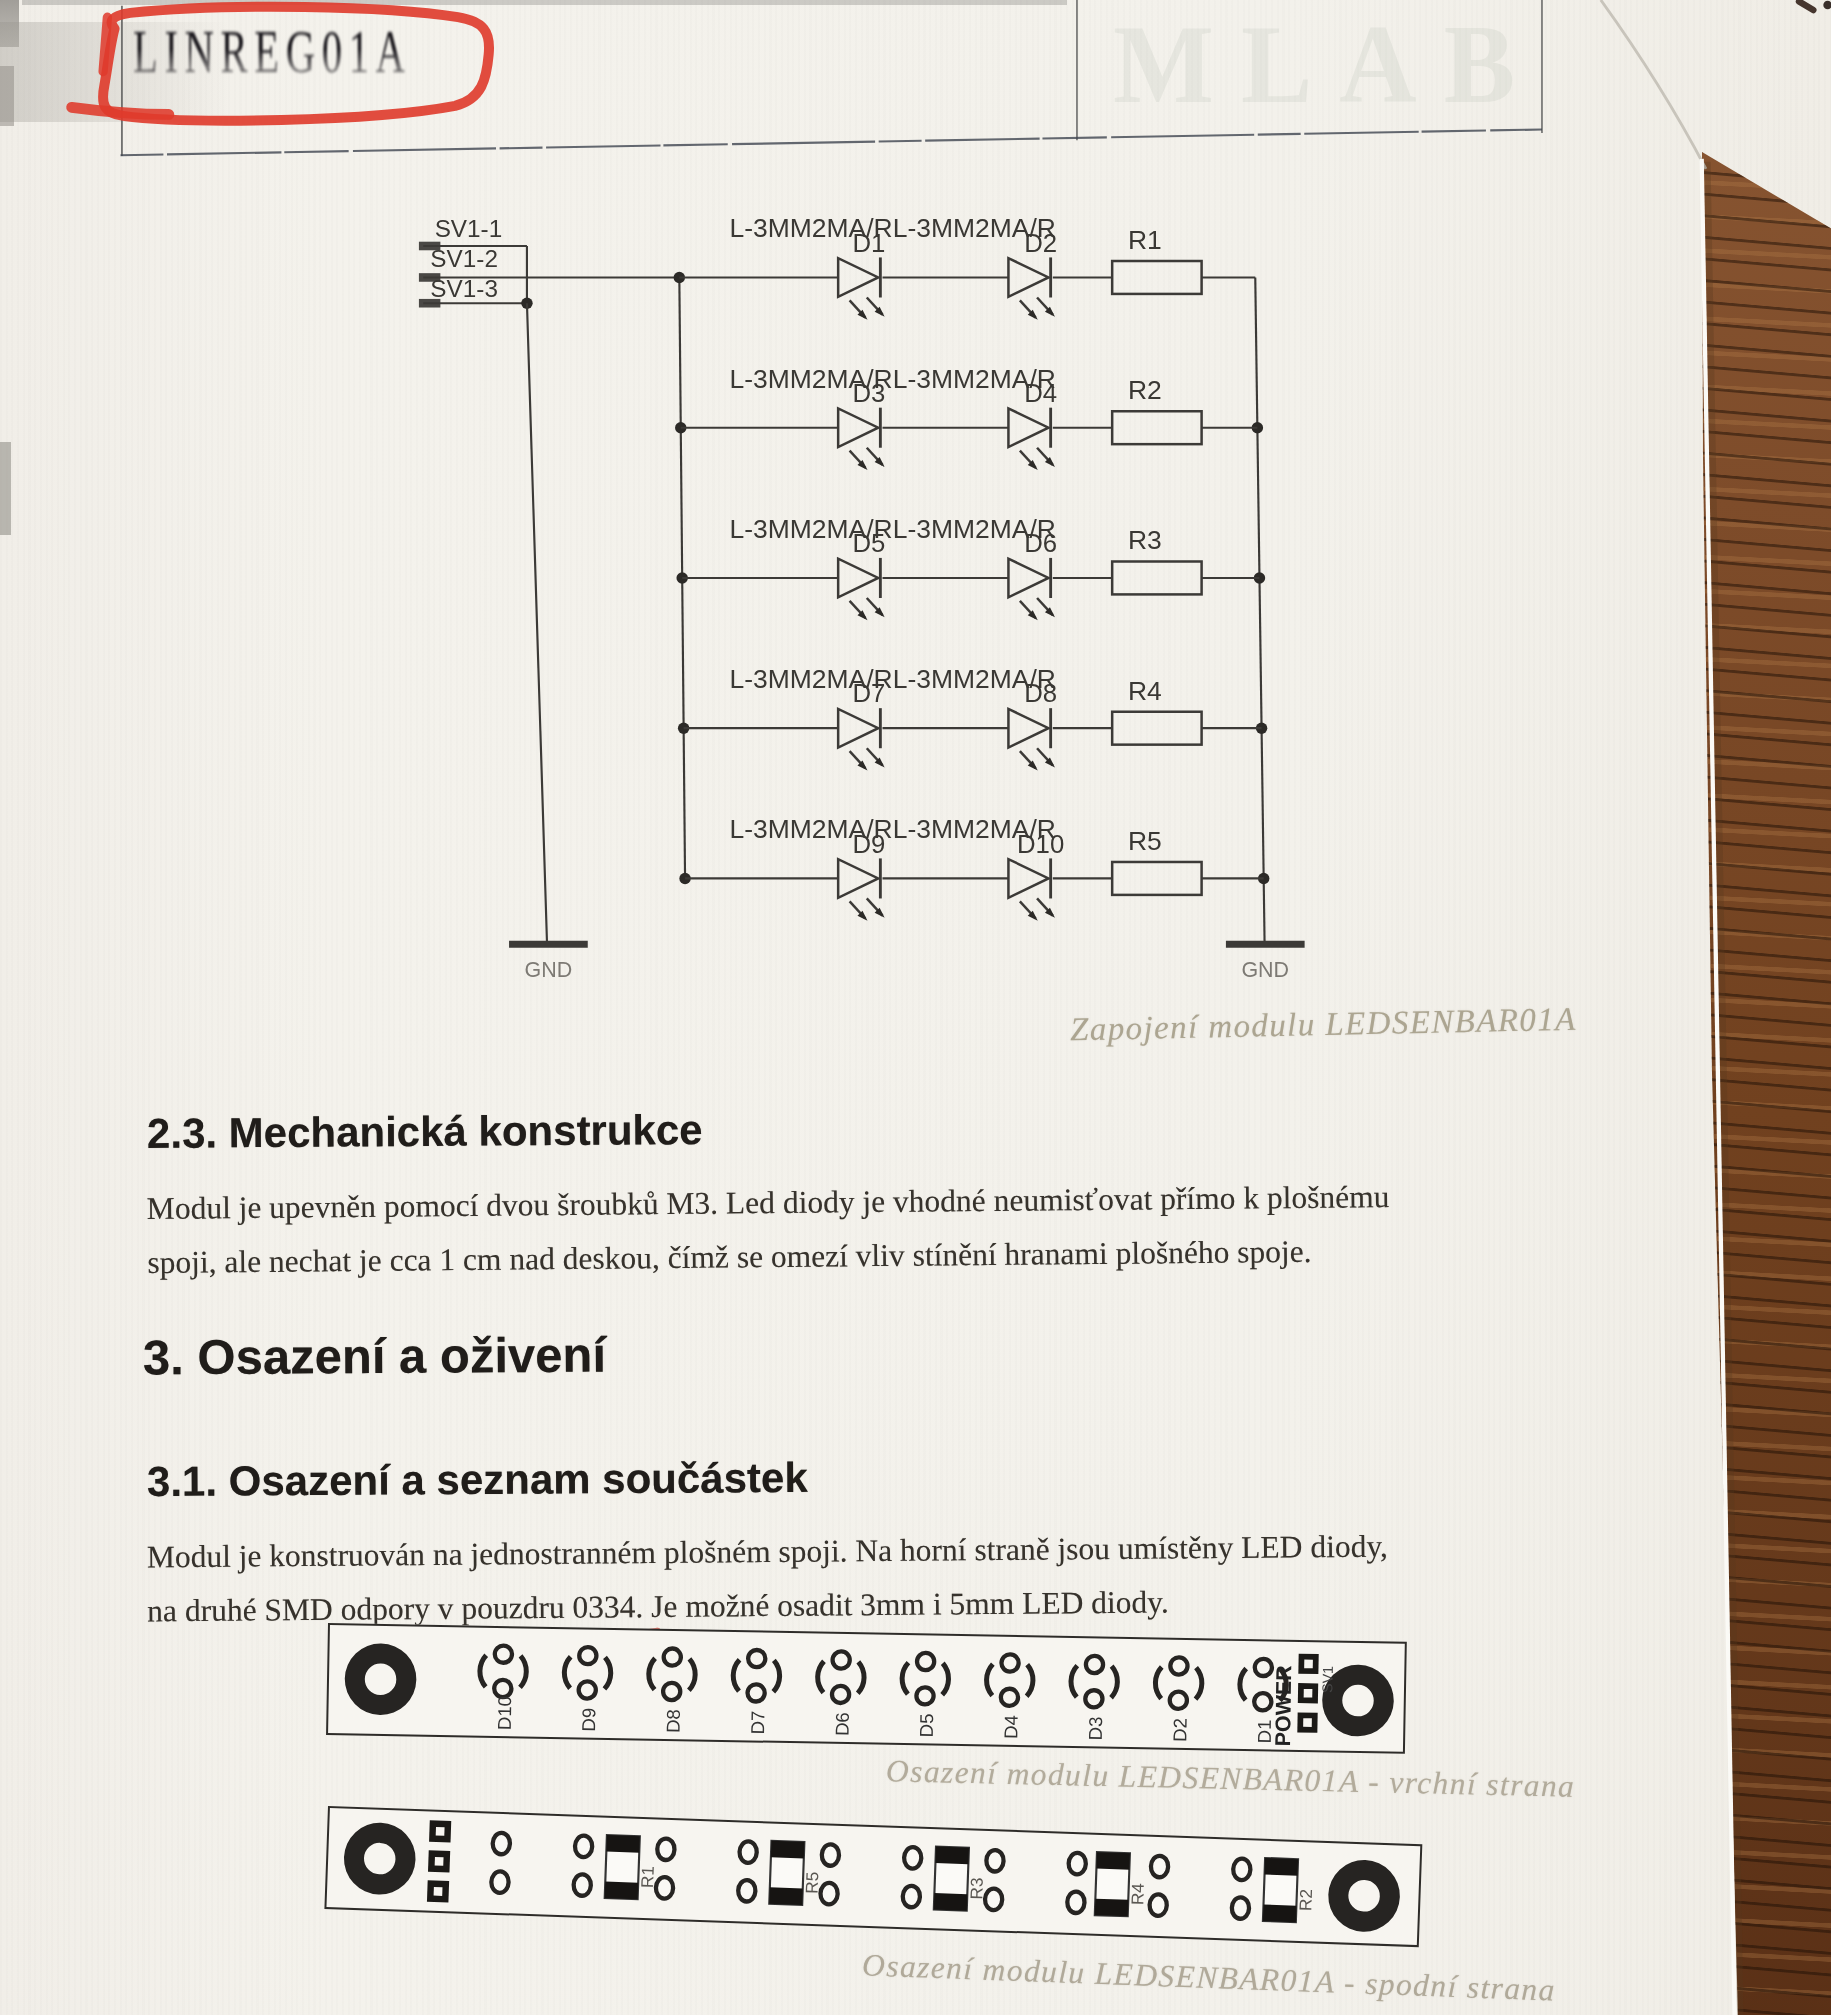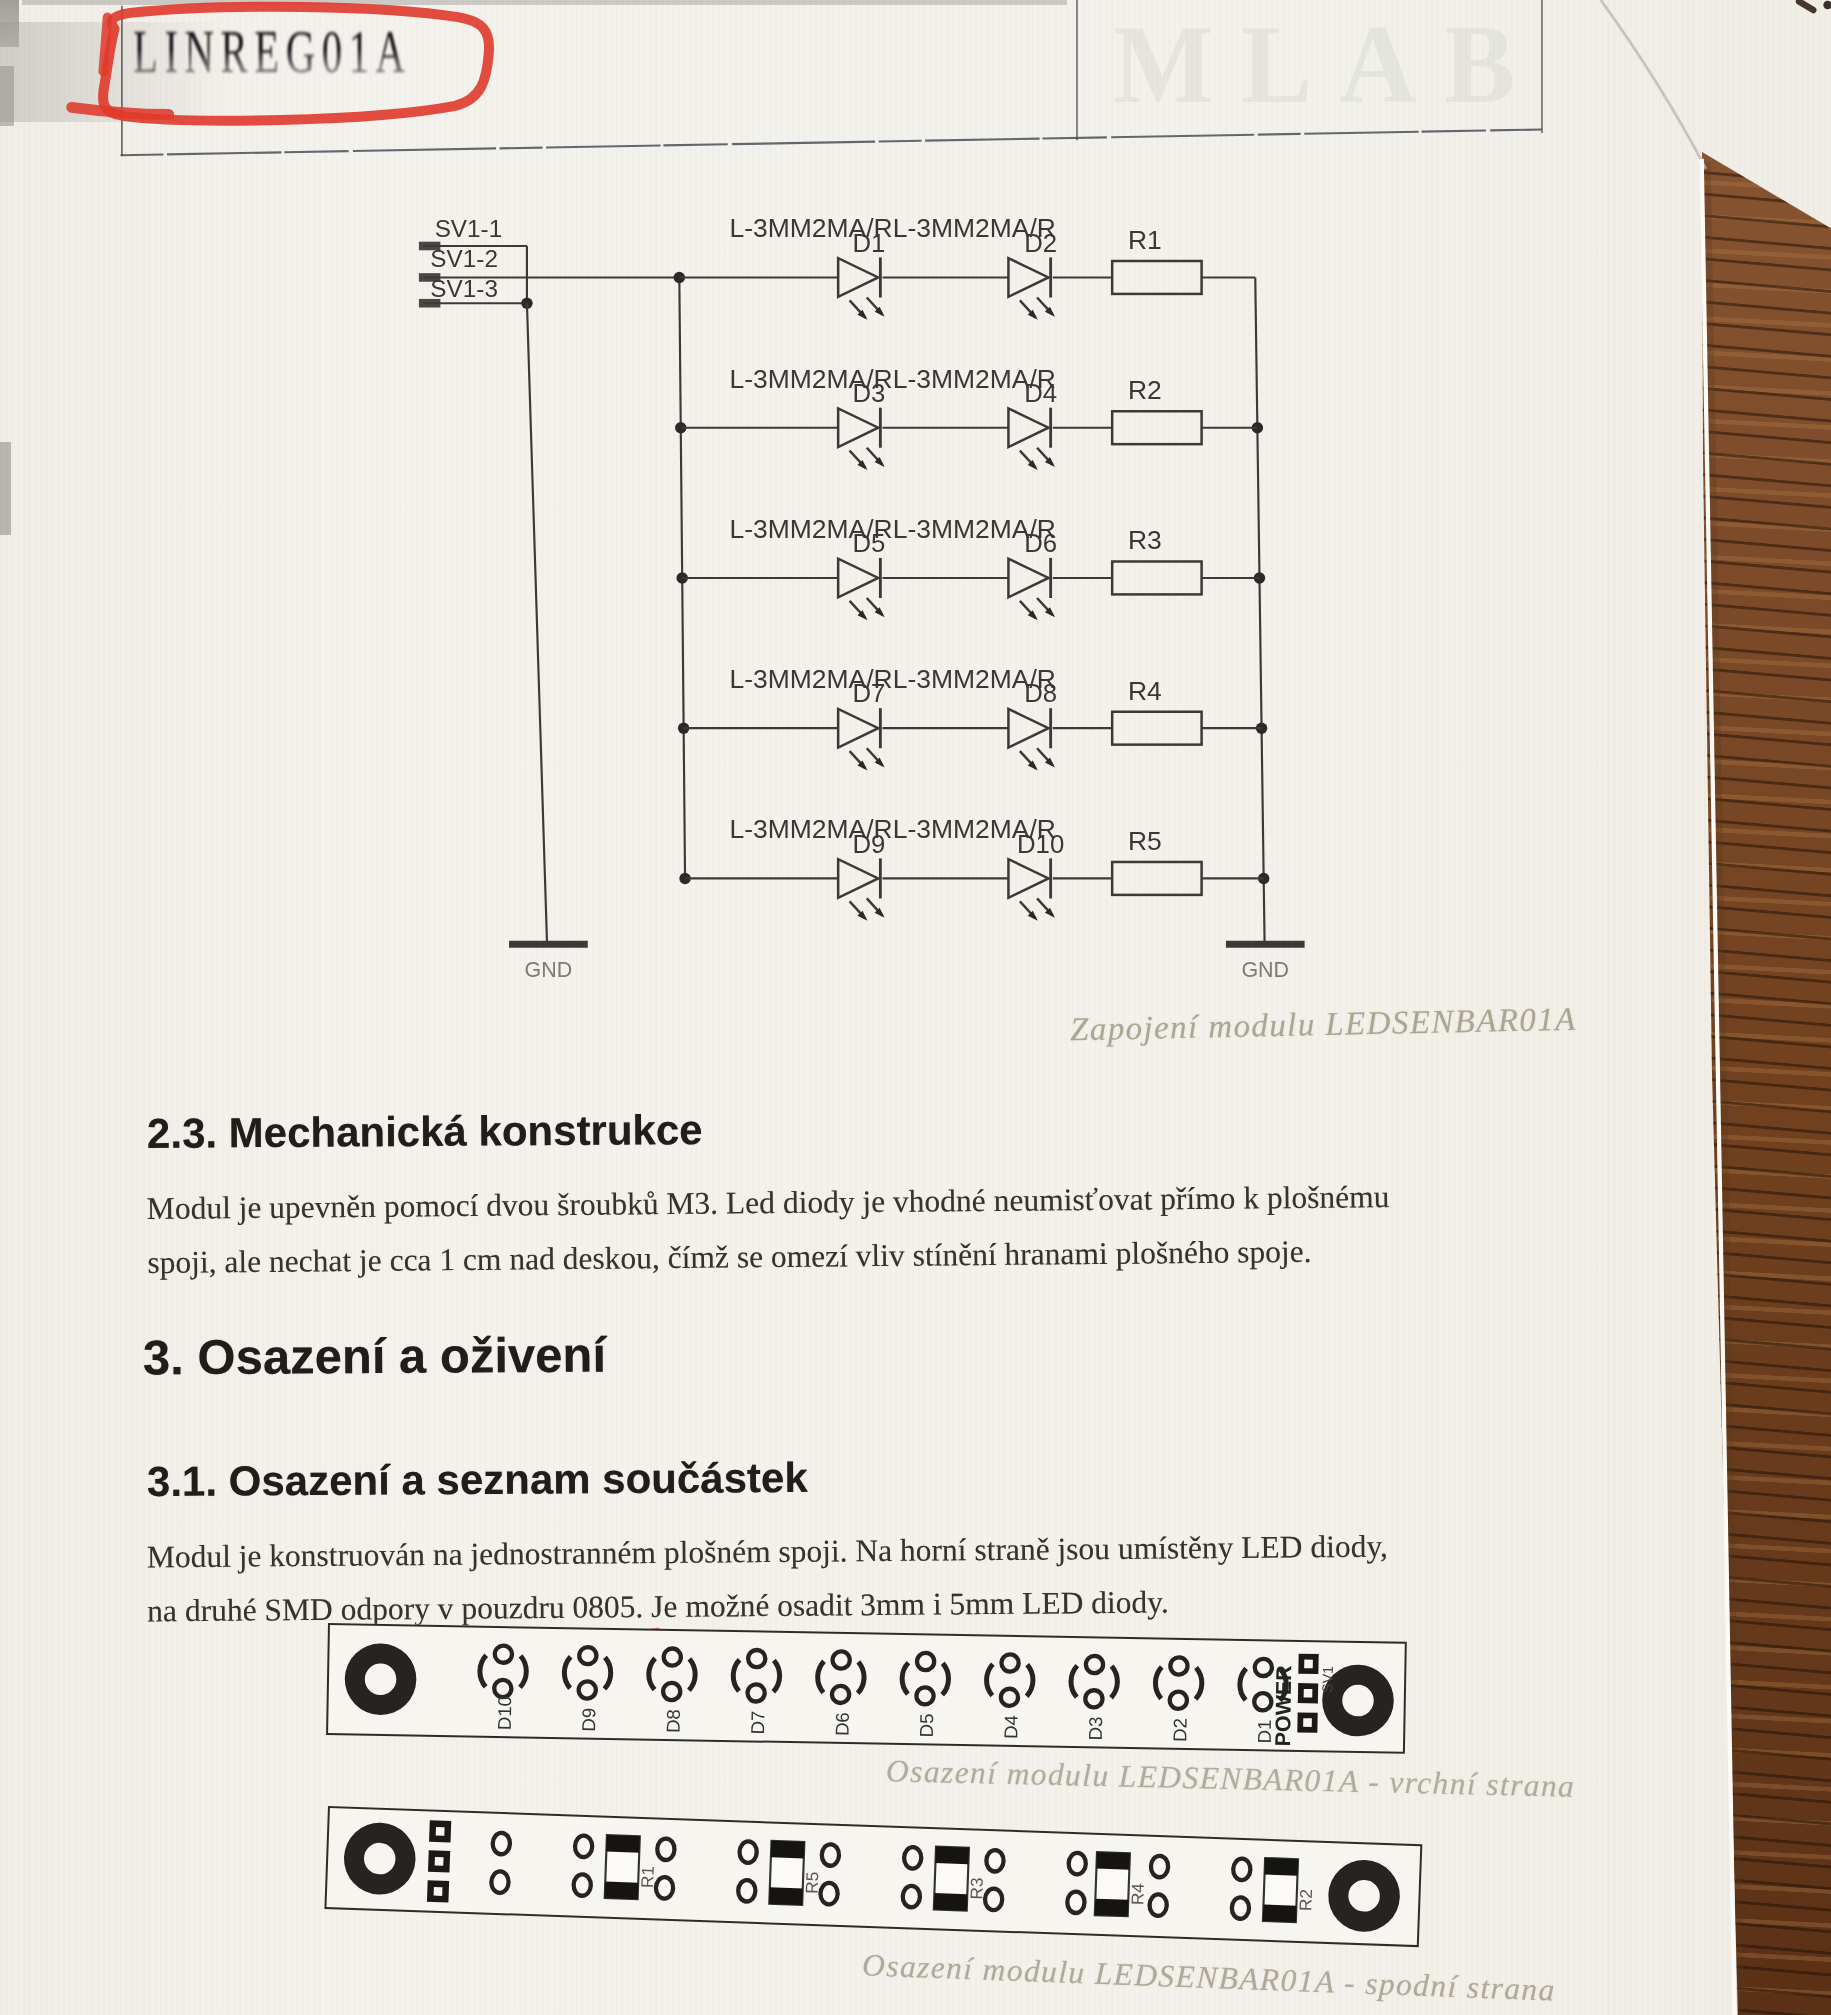--- a/index.html
+++ b/index.html
@@ -237,21 +237,21 @@
 
 <div id="h23" class="abs h-sans">2.3. Mechanická konstrukce</div>
 <div id="p23" class="abs para">
   <div>Modul je upevněn pomocí dvou šroubků M3. Led diody je vhodné neumisťovat přímo k plošnému</div>
   <div>spoji, ale nechat je cca 1 cm nad deskou, čímž se omezí vliv stínění hranami plošného spoje.</div>
 </div>
 <div id="h3" class="abs h-sans">3. Osazení a oživení</div>
 <div id="h31" class="abs h-sans">3.1. Osazení a seznam součástek</div>
 <div id="p31" class="abs para">
   <div>Modul je konstruován na jednostranném plošném spoji. Na horní straně jsou umístěny LED diody,</div>
-  <div><span>na druhé SMD odpory v pouzdru </span><span class="u-red"><span>0805.</span><svg viewBox="0 0 260 70">
+  <div><span>na druhé SMD odpory v pouzdru </span><span class="u-red"><span>0334.</span><svg viewBox="0 0 260 70">
           <path d="M14 52 C 2 62, -6 64, 2 52 C 28 58, 64 48, 110 40 C 160 31, 214 23, 252 18" fill="none" stroke="#df3a2b" stroke-width="16" stroke-linecap="round" opacity=".88"></path>
         </svg></span><span> Je možné osadit 3mm i 5mm LED diody.</span></div>
 </div>
 
 <div id="pcb-top" class="abs pcb">
   <svg id="pcb-top-svg" viewBox="0 0 1502 150">
       <circle cx="72" cy="74" r="50" fill="#262422"></circle>
       <circle cx="72" cy="74" r="22" fill="#f7f5f0"></circle>
       <circle cx="1438" cy="80" r="50" fill="#262422"></circle>
       <circle cx="1438" cy="80" r="22" fill="#f7f5f0"></circle>

